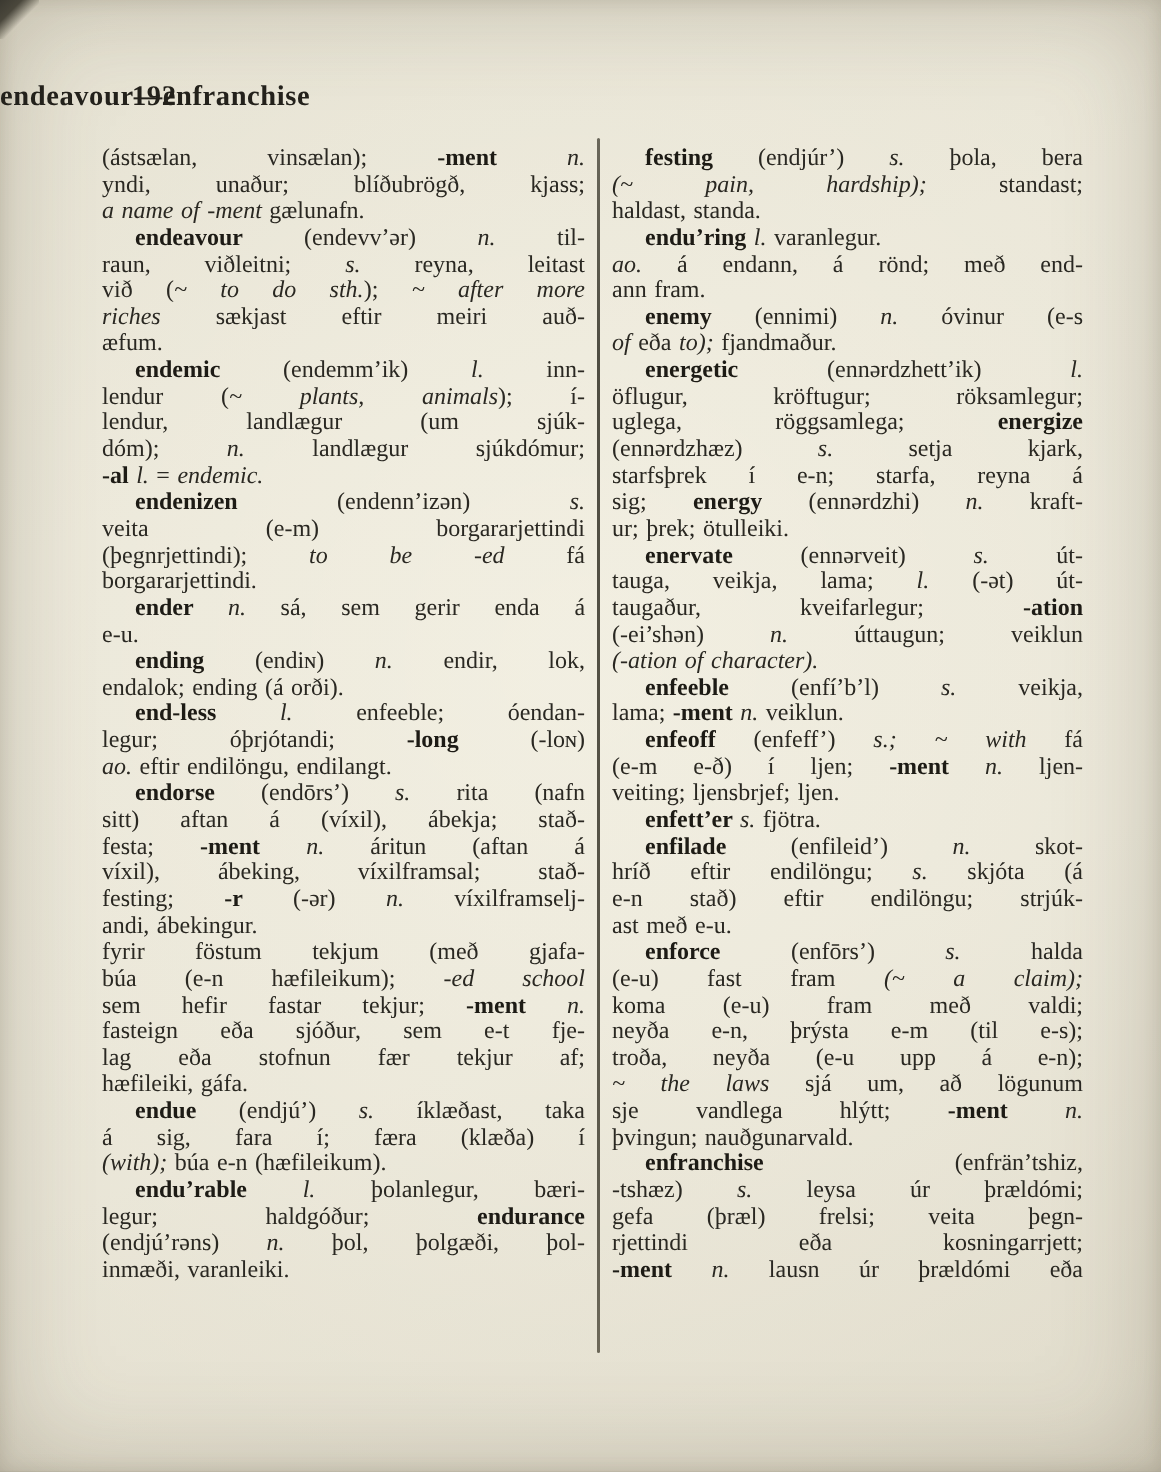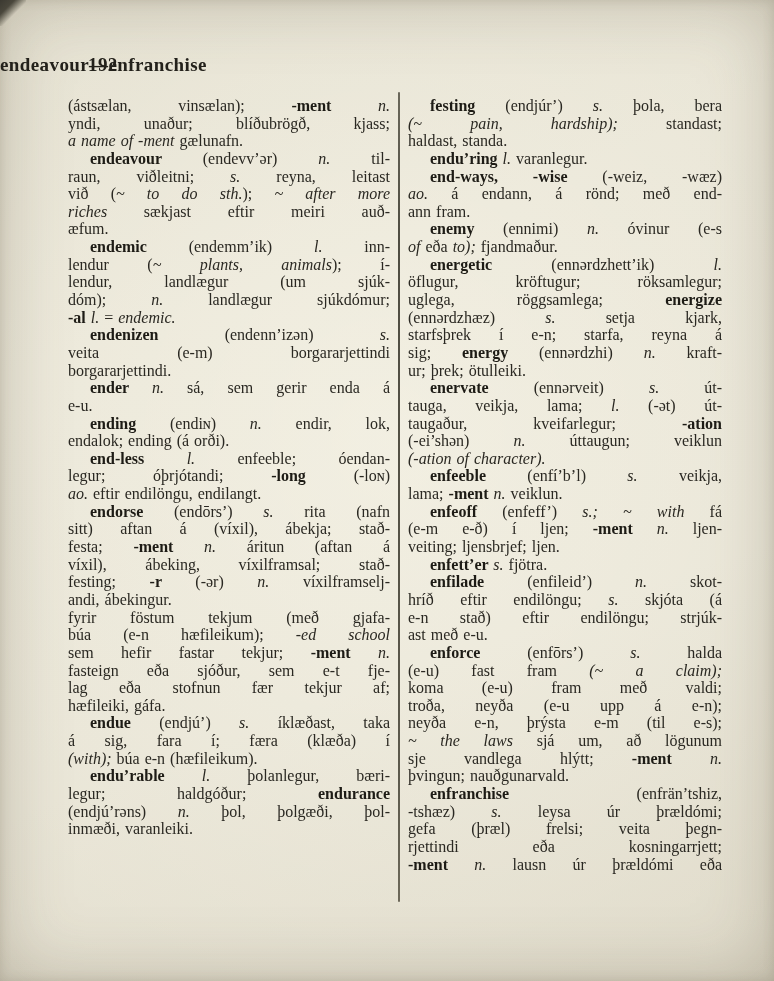--- a/index.html
+++ b/index.html
@@ -73,20 +73,21 @@
         <div class="line"><span>við (</span><span class="i">~ to do sth.</span><span>); </span><span class="i">~ after more</span></div>
         <div class="line"><span class="i">riches </span><span>sækjast eftir meiri auð-</span></div>
         <div class="line end"><span>æfum.</span></div>
         <div class="line in"><span class="b">endemic </span><span>(endemm’ik) </span><span class="i">l. </span><span>inn-</span></div>
         <div class="line"><span>lendur (</span><span class="i">~ plants, animals</span><span>); í-</span></div>
         <div class="line"><span>lendur, landlægur (um sjúk-</span></div>
         <div class="line"><span>dóm); </span><span class="i">n. </span><span>landlægur sjúkdómur;</span></div>
         <div class="line end"><span class="b">-al </span><span class="i">l. </span><span>= </span><span class="i">endemic.</span></div>
         <div class="line in"><span class="b">endenizen </span><span>(endenn’izən) </span><span class="i">s.</span></div>
         <div class="line"><span>veita (e-m) borgararjettindi</span></div>
+        <div class="line"><span>(þegnrjettindi); </span><span class="i">to be -ed </span><span>fá</span></div>
         <div class="line end"><span>borgararjettindi.</span></div>
         <div class="line in"><span class="b">ender </span><span class="i">n. </span><span>sá, sem gerir enda á</span></div>
         <div class="line end"><span>e-u.</span></div>
         <div class="line in"><span class="b">ending </span><span>(endiɴ) </span><span class="i">n. </span><span>endir, lok,</span></div>
         <div class="line end"><span>endalok; ending (á orði).</span></div>
         <div class="line in"><span class="b">end-less </span><span class="i">l. </span><span>enfeeble; óendan-</span></div>
         <div class="line"><span>legur; óþrjótandi; </span><span class="b">-long </span><span>(-loɴ)</span></div>
         <div class="line end"><span class="i">ao. </span><span>eftir endilöngu, endilangt.</span></div>
         <div class="line in"><span class="b">endorse </span><span>(endōrs’) </span><span class="i">s. </span><span>rita (nafn</span></div>
         <div class="line"><span>sitt) aftan á (víxil), ábekja; stað-</span></div>
@@ -107,21 +108,20 @@
         <div class="line"><span>legur; haldgóður; </span><span class="b">endurance</span></div>
         <div class="line"><span>(endjú’rəns) </span><span class="i">n. </span><span>þol, þolgæði, þol-</span></div>
         <div class="line end"><span>inmæði, varanleiki.</span></div>
       </div>
     <div class="divider"></div>
     <div class="col col-right" id="col-right">
         <div class="line in"><span class="b">festing </span><span>(endjúr’) </span><span class="i">s. </span><span>þola, bera</span></div>
         <div class="line"><span class="i">(~ pain, hardship); </span><span>standast;</span></div>
         <div class="line end"><span>haldast, standa.</span></div>
         <div class="line in end"><span class="b">endu’ring </span><span class="i">l. </span><span>varanlegur.</span></div>
-        <div class="line in"><span class="b">end-ways, -wise </span><span>(-weiz, -wæz)</span></div>
         <div class="line"><span class="i">ao. </span><span>á endann, á rönd; með end-</span></div>
         <div class="line end"><span>ann fram.</span></div>
         <div class="line in"><span class="b">enemy </span><span>(ennimi) </span><span class="i">n. </span><span>óvinur (e-s</span></div>
         <div class="line end"><span class="i">of </span><span>eða </span><span class="i">to); </span><span>fjandmaður.</span></div>
         <div class="line in"><span class="b">energetic </span><span>(ennərdzhett’ik) </span><span class="i">l.</span></div>
         <div class="line"><span>öflugur, kröftugur; röksamlegur;</span></div>
         <div class="line"><span>uglega, röggsamlega; </span><span class="b">energize</span></div>
         <div class="line"><span>(ennərdzhæz) </span><span class="i">s. </span><span>setja kjark,</span></div>
         <div class="line"><span>starfsþrek í e-n; starfa, reyna á</span></div>
         <div class="line"><span>sig; </span><span class="b">energy </span><span>(ennərdzhi) </span><span class="i">n. </span><span>kraft-</span></div>
@@ -137,22 +137,22 @@
         <div class="line"><span>(e-m e-ð) í ljen; </span><span class="b">-ment </span><span class="i">n. </span><span>ljen-</span></div>
         <div class="line end"><span>veiting; ljensbrjef; ljen.</span></div>
         <div class="line in end"><span class="b">enfett’er </span><span class="i">s. </span><span>fjötra.</span></div>
         <div class="line in"><span class="b">enfilade </span><span>(enfileid’) </span><span class="i">n. </span><span>skot-</span></div>
         <div class="line"><span>hríð eftir endilöngu; </span><span class="i">s. </span><span>skjóta (á</span></div>
         <div class="line"><span>e-n stað) eftir endilöngu; strjúk-</span></div>
         <div class="line end"><span>ast með e-u.</span></div>
         <div class="line in"><span class="b">enforce </span><span>(enfōrs’) </span><span class="i">s. </span><span>halda</span></div>
         <div class="line"><span>(e-u) fast fram </span><span class="i">(~ a claim);</span></div>
         <div class="line"><span>koma (e-u) fram með valdi;</span></div>
+        <div class="line"><span>neyða e-n, þrýsta e-m (til e-s);</span></div>
         <div class="line"><span>troða, neyða (e-u upp á e-n);</span></div>
-        <div class="line"><span>neyða e-n, þrýsta e-m (til e-s);</span></div>
         <div class="line"><span class="i">~ the laws </span><span>sjá um, að lögunum</span></div>
         <div class="line"><span>sje vandlega hlýtt; </span><span class="b">-ment </span><span class="i">n.</span></div>
         <div class="line end"><span>þvingun; nauðgunarvald.</span></div>
         <div class="line in"><span class="b">enfranchise </span><span>(enfrän’tshiz,</span></div>
         <div class="line"><span>-tshæz) </span><span class="i">s. </span><span>leysa úr þrældómi;</span></div>
         <div class="line"><span>gefa (þræl) frelsi; veita þegn-</span></div>
         <div class="line"><span>rjettindi eða kosningarrjett;</span></div>
         <div class="line"><span class="b">-ment </span><span class="i">n. </span><span>lausn úr þrældómi eða</span></div>
       </div>
   </div>

